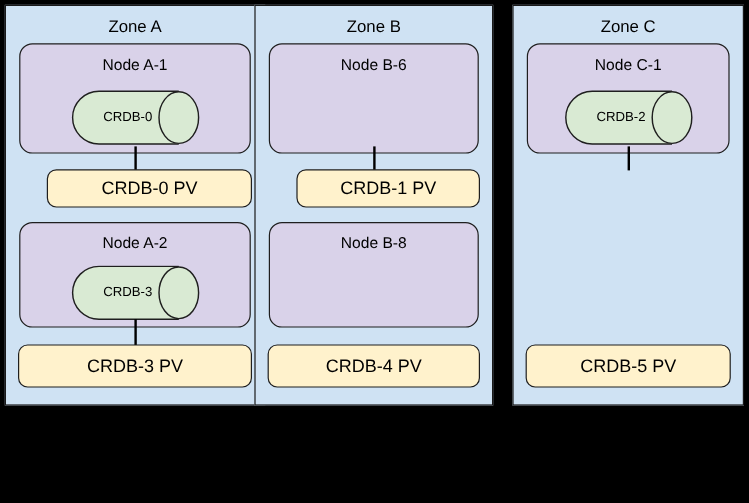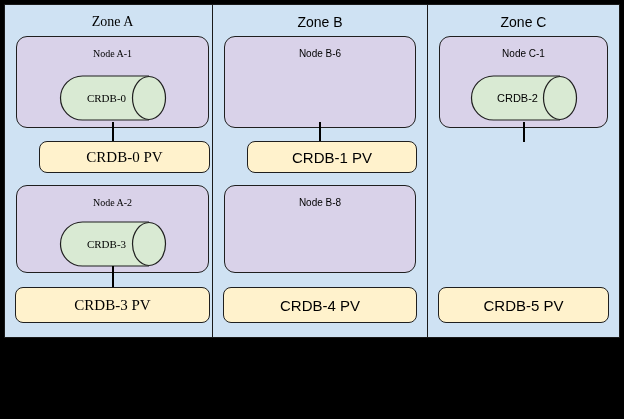--- a/index.html
+++ b/index.html
@@ -4,35 +4,35 @@
 <style>
   html,body{margin:0;padding:0;background:#000;}
   .canvas{
     position:relative;width:624px;height:419px;background:#000;
     font-family:"Liberation Sans",sans-serif;color:#000;overflow:hidden;
   }
   .zone{
     position:absolute;top:4px;height:334px;background:#cfe2f3;
     border:1.5px solid #1a1a1a;box-sizing:border-box;
   }
-  .zone-a{left:4px;width:217px;font-family:Liberation Serif, serif;}
-  .zone-b{left:212px;width:216px;padding-left:36px;}
+  .zone-a{left:4px;width:217px;}
+  .zone-b{left:212px;width:199px;padding-left:36px;}
   .zone-c{left:427px;width:193px;padding-left:34px;}
   .zone-title{
     position:absolute;top:9px;left:0;right:0;text-align:center;
     font-size:14px;line-height:16px;
   }
   .nodebox{
     position:absolute;left:11px;right:11px;background:#d9d2e9;
     border:1px solid #1f1f1f;border-radius:11px;box-sizing:border-box;
     text-align:center;
   }
   .node-1{top:31px;height:92px;}
   .node-2{top:180px;height:88px;}
-  .node-label{display:block;margin-top:9px;font-size:10px;line-height:16px;}
+  .node-label{display:block;margin-top:9px;font-size:13px;line-height:16px;}
   .cyl{position:absolute;left:50%;transform:translateX(-50%);width:108px;height:46px;}
   .cyl-1{top:70px;}
   .cyl-2{top:216px;text-align:center;}
   .cyl svg{position:absolute;left:0;top:0;width:108px;height:46px;display:block;}
   .cyl-body{fill:#d9ead3;stroke:#1f1f1f;stroke-width:1.2;}
   .cyl-cap{fill:#d9ead3;stroke:#1f1f1f;stroke-width:1.2;}
   .cyl-label{
     position:absolute;left:0;top:0;width:96px;height:46px;
     display:flex;align-items:center;justify-content:center;font-size:11px;
   }

